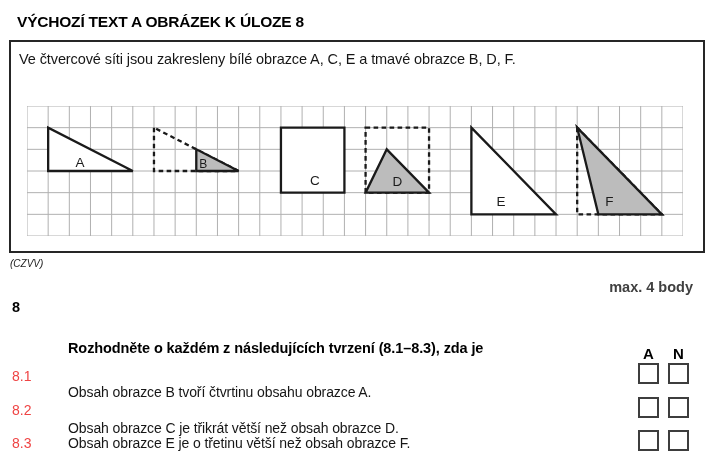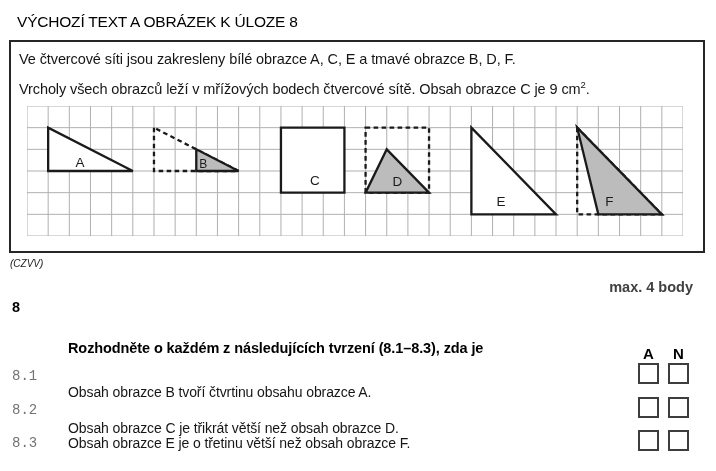--- a/index.html
+++ b/index.html
@@ -6,21 +6,21 @@
   body {
     width: 716px; height: 471px;
     background: #ffffff;
     font-family: "Liberation Sans", sans-serif;
     color: #111;
     position: relative;
     overflow: hidden;
   }
   .title {
     position: absolute; left: 17px; top: 13px;
-    font-size: 15.5px; font-weight: normal; color: #000;
+    font-size: 15.5px; font-weight: bold; color: #000;
     letter-spacing: -0.2px; margin: 0;
   }
   .intro-box {
     position: absolute; left: 9px; top: 40px;
     width: 696px; height: 213px;
     border: 2px solid #262626; box-sizing: border-box;
     background: #fff;
   }
   .intro-text {
     position: absolute; left: 8px; top: 5px; right: 6px;
@@ -49,21 +49,21 @@
     margin-top: 37px;
   }
   .ans-header {
     position: absolute; width: 21px; text-align: center;
     top: 345px; font-size: 15px; font-weight: bold; color: #000;
   }
   .ans-a { left: 638px; }
   .ans-n { left: 668px; }
   .stmt-num {
     position: absolute; left: 12px;
-    font-size: 14px; color: #737373; font-family: Liberation Mono, monospace;
+    font-size: 14px; color: #ef4444;
   }
   .stmt-text {
     position: absolute; left: 68px; width: 540px;
     font-size: 14px; color: #161616; letter-spacing: -0.1px;
   }
   .checkbox {
     position: absolute; width: 21px; height: 21px;
     border: 2px solid #3d3d3d; box-sizing: border-box;
     background: #fff;
   }
@@ -71,21 +71,20 @@
 </head>
 <body>
 
 <div>
 
   <h1 class="title">VÝCHOZÍ TEXT A OBRÁZEK K ÚLOZE 8</h1>
 
   <div class="intro-box">
     <div class="intro-text">
       <div>Ve čtvercové síti jsou zakresleny bílé obrazce A, C, E a tmavé obrazce B, D, F.</div>
-      <div><span>Vrcholy všech obrazců leží v mřížových bodech čtvercové sítě. Obsah obrazce C je 9 cm</span><sup>2</sup><span>.</span></div>
     </div>
     <svg class="figure-svg" width="656" height="130" viewBox="0 0 656 130">
         <g stroke="#b0b0b0" stroke-width="1">
           <line x1="0.00" y1="0" x2="0.00" y2="130"></line>
           <line x1="21.16" y1="0" x2="21.16" y2="130"></line>
           <line x1="42.32" y1="0" x2="42.32" y2="130"></line>
           <line x1="63.48" y1="0" x2="63.48" y2="130"></line>
           <line x1="84.65" y1="0" x2="84.65" y2="130"></line>
           <line x1="105.81" y1="0" x2="105.81" y2="130"></line>
           <line x1="126.97" y1="0" x2="126.97" y2="130"></line>

